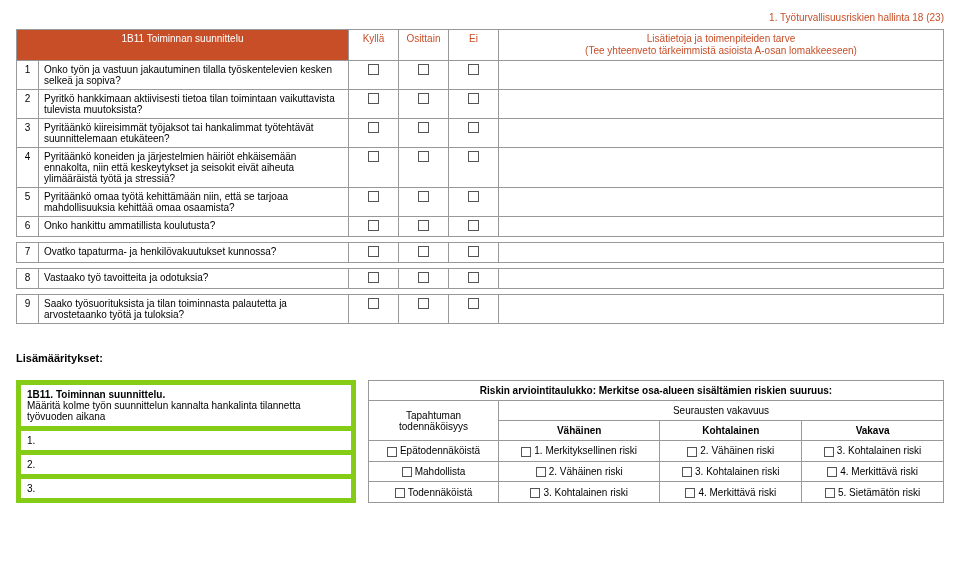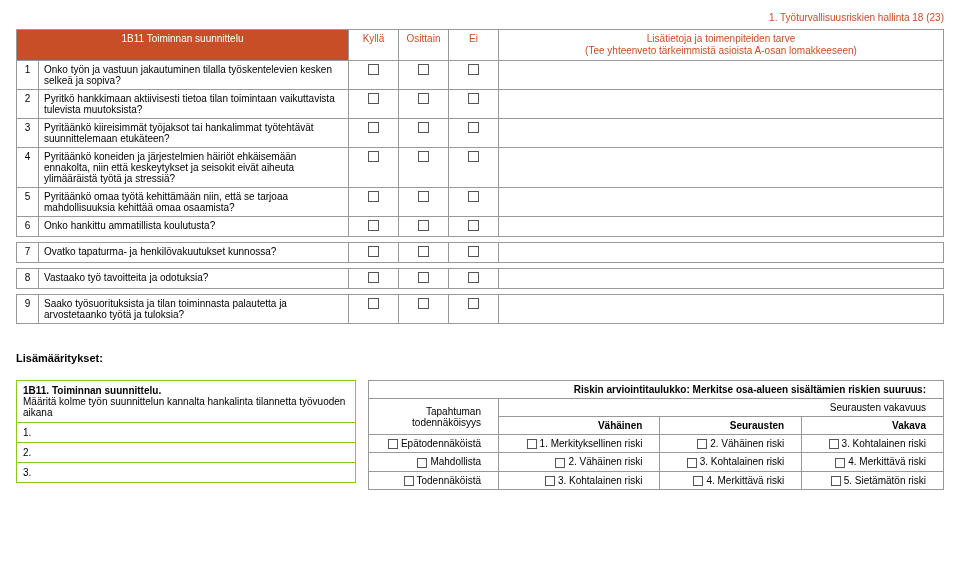--- a/index.html
+++ b/index.html
@@ -79,37 +79,37 @@
     align-items: stretch;
   }
   .defs-left {
     width: 340px;
   }
   .defs-left-table {
     width: 100%;
     border-collapse: collapse;
   }
   .defs-left-table td {
-    border: 1px solid #84cc16;
+    border: 5px solid #84cc16;
     padding: 4px 6px;
     font-size: 10px;
     vertical-align: top;
   }
   .defs-left-head {
     font-weight: bold;
   }
   .risk-table {
     border-collapse: collapse;
     flex: 1;
   }
   .risk-table td, .risk-table th {
     border: 1px solid #999;
     padding: 3px 17px;
     font-size: 10px;
-    text-align: right;
+    text-align: center;
     vertical-align: middle;
   }
   .risk-head {
     font-weight: bold;
   }
   .risk-sub th {
     font-weight: bold;
   }
 </style>
 </head>
@@ -249,21 +249,21 @@
     <tbody>
         <tr>
           <td colspan="4" class="risk-head">Riskin arviointitaulukko: Merkitse osa-alueen sisältämien riskien suuruus:</td>
         </tr>
     <tr>
       <td rowspan="2" style="width:130px">Tapahtuman todennäköisyys</td>
       <td colspan="3">Seurausten vakavuus</td>
     </tr>
     <tr class="risk-sub">
       <th>Vähäinen</th>
-      <th>Seurausten</th>
+      <th>Kohtalainen</th>
       <th>Vakava</th>
     </tr>
     <tr>
       <td><span class="cb-sm"></span><span>Epätodennäköistä</span></td>
       <td><span class="cb-sm"></span><span>1. Merkityksellinen riski</span></td>
       <td><span class="cb-sm"></span><span>2. Vähäinen riski</span></td>
       <td><span class="cb-sm"></span><span>3. Kohtalainen riski</span></td>
     </tr>
     <tr>
       <td><span class="cb-sm"></span><span>Mahdollista</span></td>

